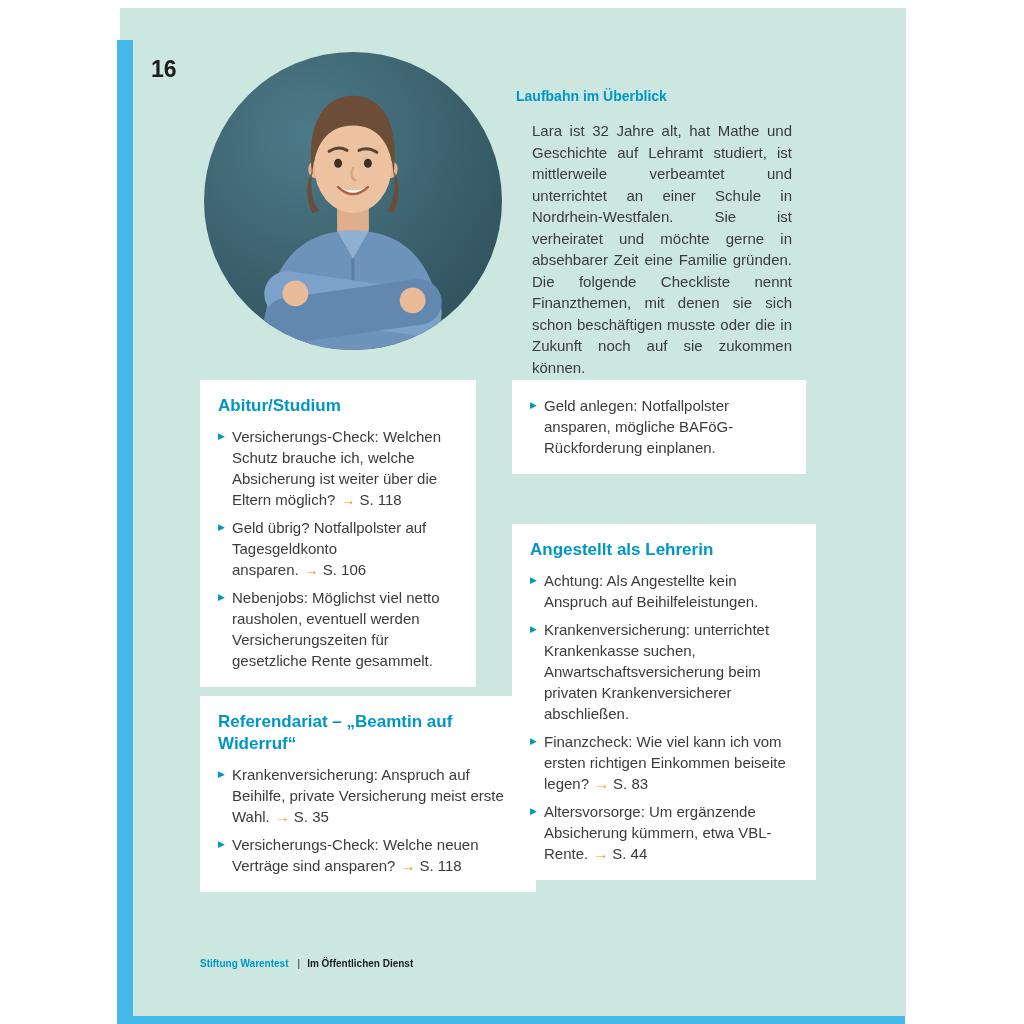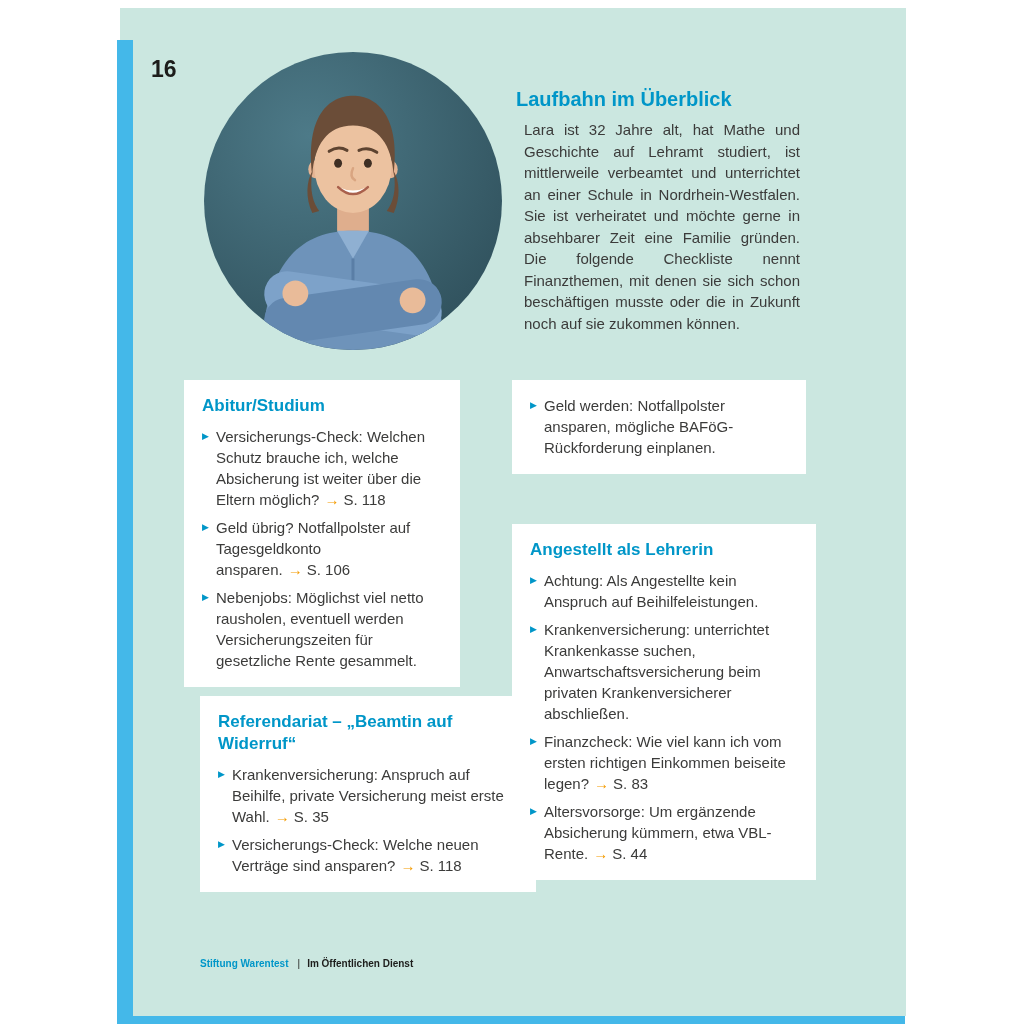--- a/index.html
+++ b/index.html
@@ -17,25 +17,25 @@
   .page-bg{position:absolute;left:120px;top:8px;width:786px;height:1008px;background:var(--mint);}
   .left-stripe{position:absolute;left:117px;top:40px;width:16px;height:977px;background:var(--stripe);}
   .bottom-bar{position:absolute;left:117px;top:1016px;width:788px;height:8px;background:var(--stripe);}
 
   .page-number{position:absolute;left:151px;top:56px;font-size:23px;font-weight:bold;color:var(--dark);}
 
   .portrait{position:absolute;left:204px;top:52px;width:298px;height:298px;border-radius:50%;overflow:hidden;}
   .portrait svg{display:block;width:100%;height:100%;}
 
   .intro{position:absolute;left:516px;top:88px;width:292px;}
-  .intro-heading{margin:0 0 5px;font-size:20px;font-weight:bold;color:var(--accent);}
-  .intro-body{margin:8px;font-size:15px;line-height:21.5px;text-align:justify;color:var(--text);}
+  .intro-heading{margin:0 0 5px;font-size:14px;font-weight:bold;color:var(--accent);}
+  .intro-body{margin:16px;font-size:15px;line-height:21.5px;text-align:justify;color:var(--text);}
 
   .card{position:absolute;background:#ffffff;padding:15px 18px 16px;}
-  #card-abitur{left:184px;top:380px;width:276px;}
+  #card-abitur{left:200px;top:380px;width:276px;}
   #card-invest{left:512px;top:380px;width:294px;}
   #card-referendariat{left:200px;top:696px;width:336px;}
   #card-angestellt{left:512px;top:524px;width:304px;}
 
   .card-heading{margin:0 0 9px;font-size:17px;line-height:22px;font-weight:bold;color:var(--accent);}
 
   .checklist{list-style:none;margin:0;padding:0;}
   .check-item{display:flex;align-items:flex-start;margin:0 0 7px;font-size:15px;line-height:21px;}
   .check-item:last-child{margin-bottom:0;}
   .bullet{flex:0 0 auto;width:14px;color:var(--accent);font-size:9px;line-height:21px;}
@@ -119,21 +119,21 @@
       <span class="bullet">▶</span>
       <span class="item-body"><span>Nebenjobs: Möglichst viel netto rausholen, eventuell werden Versicherungszeiten für gesetzliche Rente gesammelt.</span></span>
     </li>
   </ul>
 </section>
 
 <section class="card" id="card-invest">
   <ul class="checklist">
     <li class="check-item">
       <span class="bullet">▶</span>
-      <span class="item-body"><span>Geld werden: Notfallpolster ansparen, mögliche BAFöG-Rückforderung einplanen.</span></span>
+      <span class="item-body"><span>Geld anlegen: Notfallpolster ansparen, mögliche BAFöG-Rückforderung einplanen.</span></span>
     </li>
   </ul>
 </section>
 
 <section class="card" id="card-referendariat">
   <h2 class="card-heading">Referendariat – „Beamtin auf Widerruf“</h2>
   <ul class="checklist">
     <li class="check-item">
       <span class="bullet">▶</span>
       <span class="item-body"><span>Krankenversicherung: Anspruch auf Beihilfe, private Versicherung meist erste Wahl.</span><span class="ref"><span class="arrow">→</span><span>S. 35</span></span></span>

